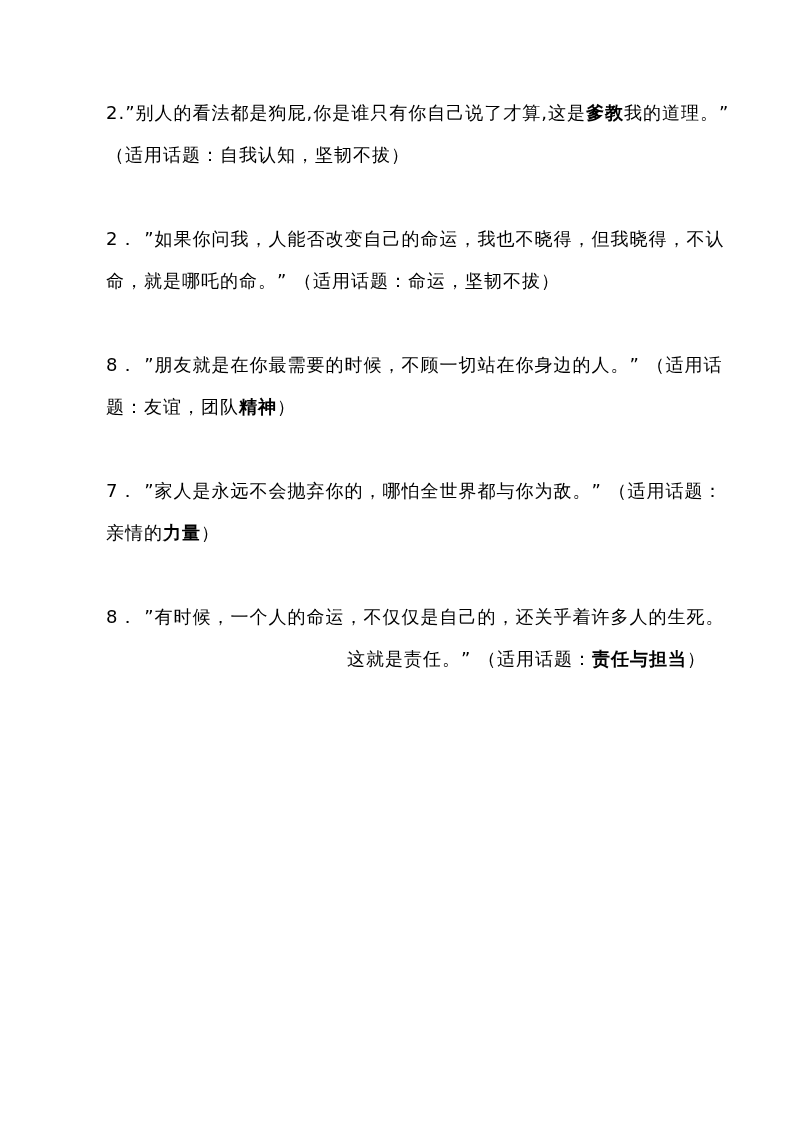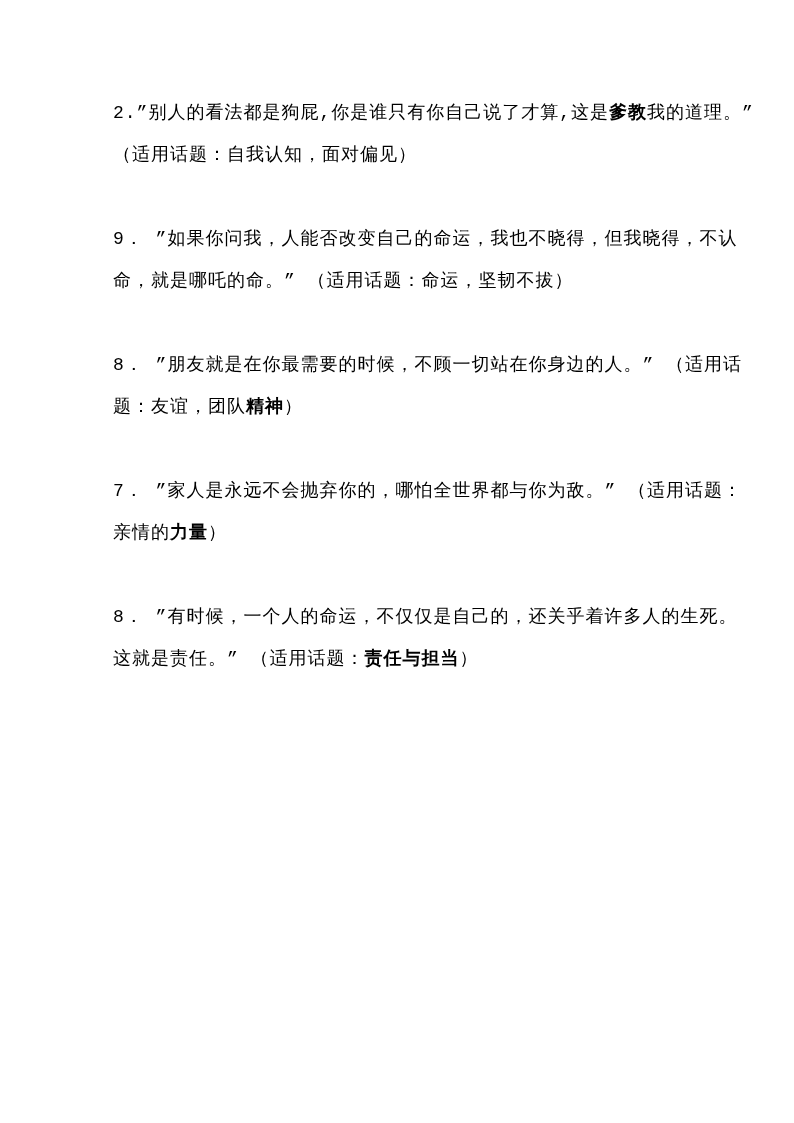--- a/index.html
+++ b/index.html
@@ -11,54 +11,54 @@
     position: relative;
     width: 794px;
     height: 1123px;
     background: #ffffff;
     color: #000000;
     font-family: "DejaVu Sans", sans-serif;
     overflow: hidden;
   }
   .content {
     position: absolute;
-    left: 113px;
+    left: 106px;
     top: 92px;
     width: 600px;
-    font-family: Liberation Mono, monospace;
   }
   .quote-item {
     margin: 0 0 42px 0;
   }
   .quote-item:last-child {
     margin-bottom: 0;
+    text-align: right;
   }
   .text-line {
     height: 42px;
     line-height: 42px;
     font-size: 18px;
     letter-spacing: 1px;
     white-space: nowrap;
     font-weight: 400;
   }
   .seg-bold {
     font-weight: 700;
   }
 </style>
 </head>
 <body>
 
 <div class="page">
   <div class="content">
       <div class="quote-item">
         <div class="text-line"><span class="seg">2.”别人的看法都是狗屁,你是谁只有你自己说了才算,这是</span><span class="seg-bold">爹教</span><span class="seg">我的道理。”</span></div>
-        <div class="text-line"><span class="seg">（适用话题：自我认知，面对偏见）</span></div>
+        <div class="text-line"><span class="seg">（适用话题：自我认知，坚韧不拔）</span></div>
       </div>
       <div class="quote-item">
-        <div class="text-line"><span class="seg">9． ”如果你问我，人能否改变自己的命运，我也不晓得，但我晓得，不认</span></div>
+        <div class="text-line"><span class="seg">2． ”如果你问我，人能否改变自己的命运，我也不晓得，但我晓得，不认</span></div>
         <div class="text-line"><span class="seg">命，就是哪吒的命。” （适用话题：命运，坚韧不拔）</span></div>
       </div>
       <div class="quote-item">
         <div class="text-line"><span class="seg">8． ”朋友就是在你最需要的时候，不顾一切站在你身边的人。” （适用话</span></div>
         <div class="text-line"><span class="seg">题：友谊，团队</span><span class="seg-bold">精神</span><span class="seg">）</span></div>
       </div>
       <div class="quote-item">
         <div class="text-line"><span class="seg">7． ”家人是永远不会抛弃你的，哪怕全世界都与你为敌。” （适用话题：</span></div>
         <div class="text-line"><span class="seg">亲情的</span><span class="seg-bold">力量</span><span class="seg">）</span></div>
       </div>

